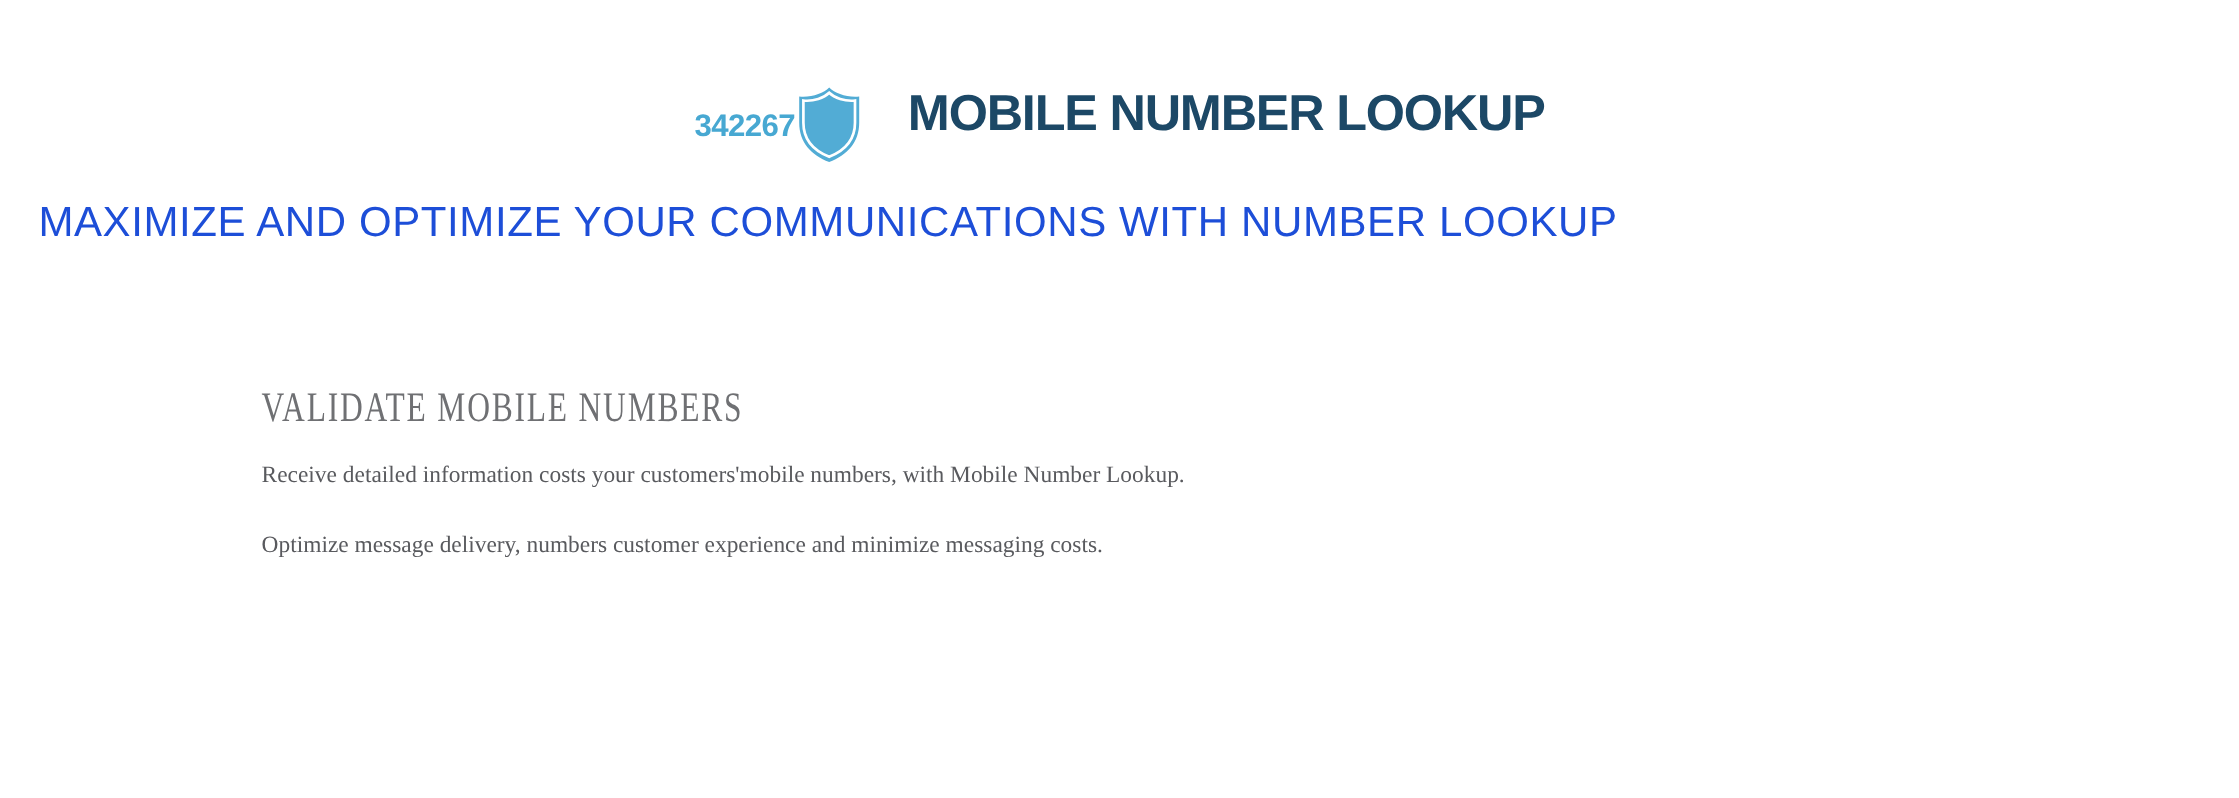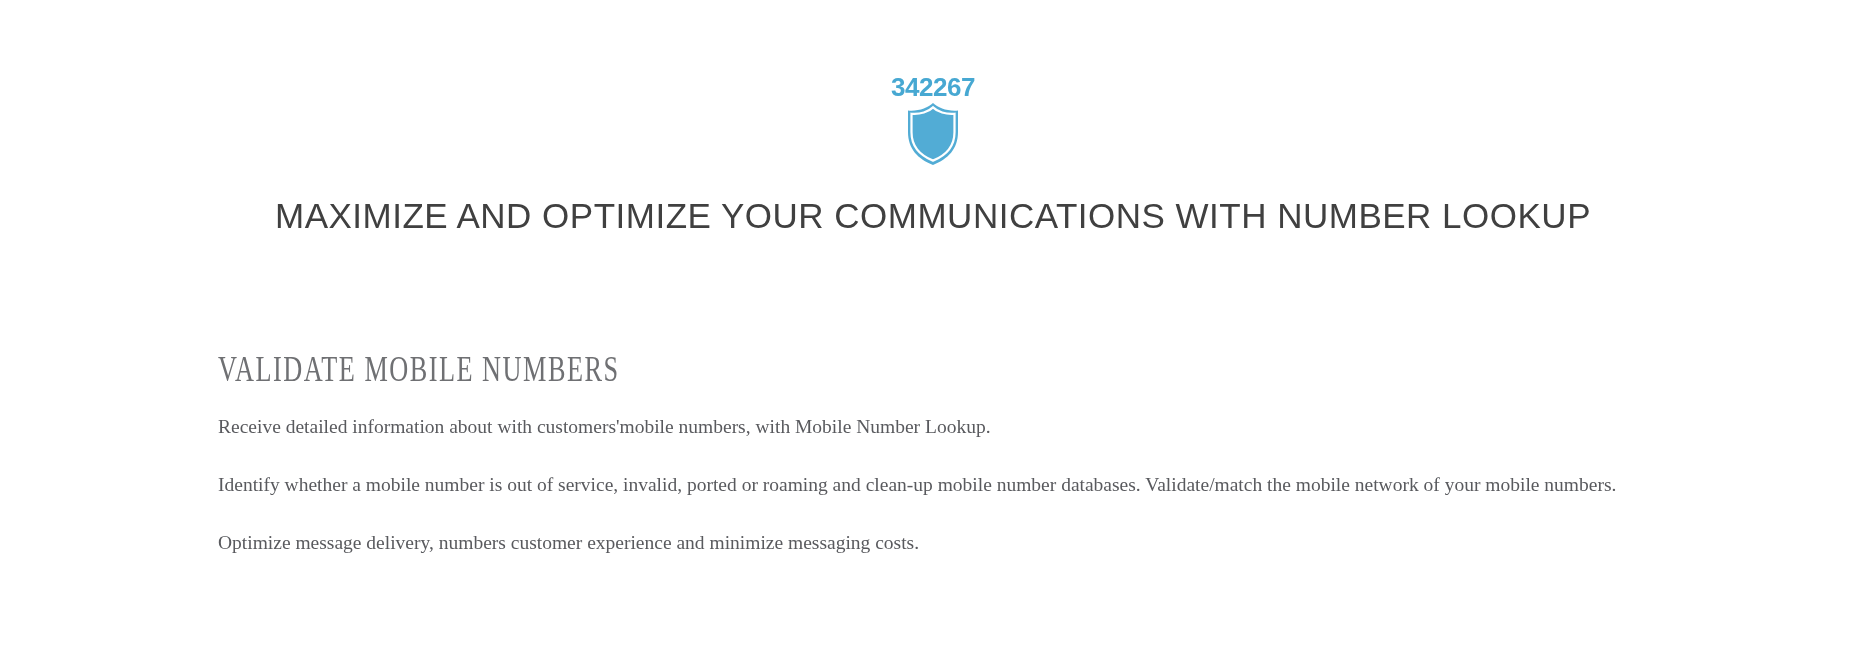--- a/index.html
+++ b/index.html
@@ -18,21 +18,21 @@
   
   .logo-row {
     display: flex;
     justify-content: center;
     align-items: center;
     gap: 38px;
     padding-top: 72px;
   }
   .logo {
     display: flex;
-    flex-direction: column;
+    flex-direction: row;
     align-items: center;
     cursor: pointer;
   }
   .logo-number {
     color: #47a8d2;
     font-weight: bold;
     font-size: 26px;
     letter-spacing: -0.5px;
     line-height: 30px;
   }
@@ -48,26 +48,26 @@
     font-size: 42px;
     font-weight: bold;
     letter-spacing: -1px;
     color: #1c4866;
     white-space: nowrap;
   }
 
   
   h2.page-subtitle {
     margin: 30px 0 0 0;
-    text-align: center;
     font-size: 35px;
     font-weight: normal;
     letter-spacing: 0.5px;
-    color: #404040;
+    color: #1d4ed8;
     white-space: nowrap;
+    padding-left: 32px;
   }
 
   
   main {
     padding: 0 218px;
     font-family: Liberation Serif, serif;
   }
   h3.section-heading {
     margin: 114px 0 22px 0;
     font-size: 35px;
@@ -91,24 +91,24 @@
 
 <header>
   <div class="logo-row">
     <div class="logo">
       <div class="logo-number">342267</div>
       <svg class="shield" viewBox="0 0 56 64" aria-hidden="true">
         <path d="M28 1 C33 6 43 9.5 53 8.5 L53 30 C53 47 43 57 28 63 C13 57 3 47 3 30 L3 8.5 C13 9.5 23 6 28 1 Z" fill="#52acd5"></path>
         <path d="M28 1 C33 6 43 9.5 53 8.5 L53 30 C53 47 43 57 28 63 C13 57 3 47 3 30 L3 8.5 C13 9.5 23 6 28 1 Z" fill="none" stroke="#ffffff" stroke-width="2.6" transform="translate(28,32) scale(0.86) translate(-28,-32)"></path>
       </svg>
     </div>
+    <h1 class="page-title">MOBILE NUMBER LOOKUP</h1>
   </div>
   <h2 class="page-subtitle">MAXIMIZE AND OPTIMIZE YOUR COMMUNICATIONS WITH NUMBER LOOKUP</h2>
 </header>
 
 <main>
   <section class="section">
     <h3 class="section-heading">VALIDATE MOBILE NUMBERS</h3>
-    <p>Receive detailed information about with customers'mobile numbers, with Mobile Number Lookup.</p>
-    <p>Identify whether a mobile number is out of service, invalid, ported or roaming and clean-up mobile number databases. Validate/match the mobile network of your mobile numbers.</p>
+    <p>Receive detailed information costs your customers'mobile numbers, with Mobile Number Lookup.</p>
     <p>Optimize message delivery, numbers customer experience and minimize messaging costs.</p>
   </section>
 </main>
 
 </body></html>

